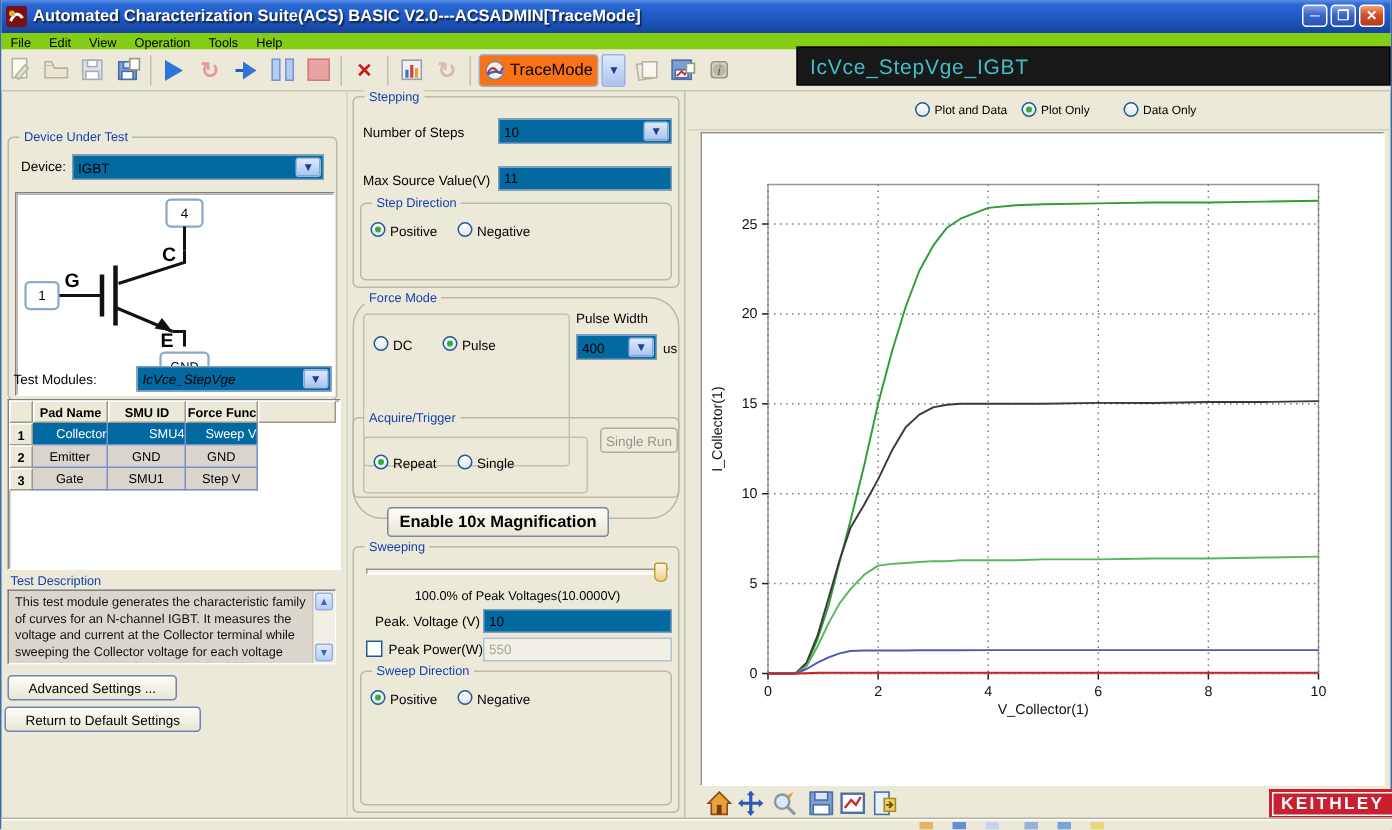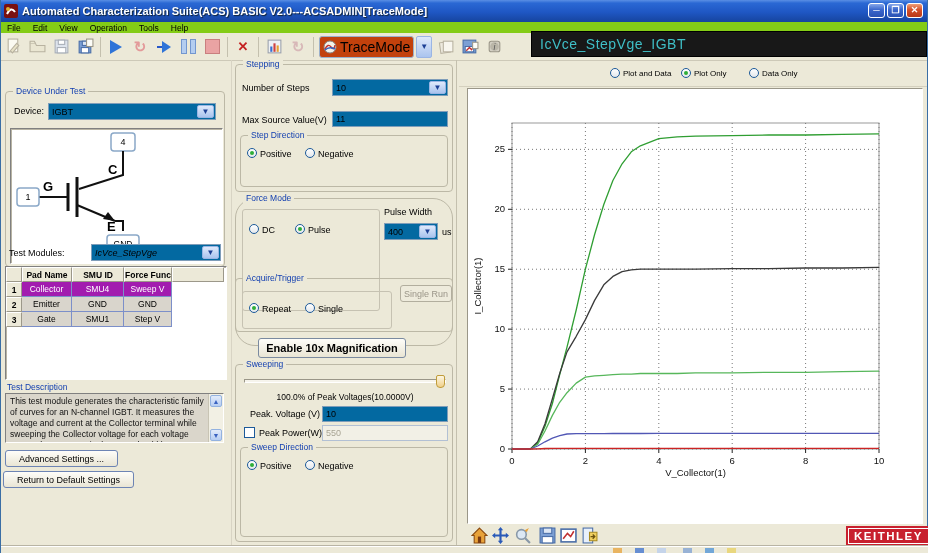--- a/index.html
+++ b/index.html
@@ -23,21 +23,21 @@
   .toolbar{position:absolute;left:0;top:33px;width:100%;height:27px;background:#ece9d8;border-bottom:1px solid #cdc9b8;display:flex;align-items:center;}
   .tbi{width:24px;height:22px;display:flex;align-items:center;justify-content:center;flex:0 0 auto;}
   .tsep{width:1px;height:20px;background:#c4c0ae;margin:0 3px;flex:0 0 auto;}
   .tri{width:0;height:0;border-top:7px solid transparent;border-bottom:7px solid transparent;border-left:12px solid #2f74d8;}
   .pausebars{display:flex;gap:3px;}
   .pausebars i{display:block;width:4px;height:13px;background:#b4cdf0;border:1px solid #7396cf;}
   .stopsq{width:13px;height:13px;background:#eaa3a3;border:1px solid #c97f7f;}
   .xglyph{font-weight:900;font-size:13px;color:#c42020;}
   .loopglyph{font-size:15px;font-weight:bold;color:#e39a9a;}
   .loopglyph.dim2{color:#d8b8b8;}
-  .tm-combo{height:20px;background:#c2410c;border:1px solid #9ab0cc;border-radius:3px;display:flex;align-items:center;font-size:14px;padding:0 3px;margin:0 2px;}
+  .tm-combo{height:20px;background:#f97316;border:1px solid #9ab0cc;border-radius:3px;display:flex;align-items:center;font-size:11px;padding:0 3px;margin:0 2px;}
   .tm-chev{width:14px;height:20px;background:linear-gradient(#dfe9fb,#aac4ee);border:1px solid #9ab5e4;border-radius:2px;color:#1c3f94;font-size:8px;display:flex;align-items:center;justify-content:center;margin-right:2px;}
   .testbox{position:absolute;left:530px;top:31px;width:396px;height:26px;background:#181818;border:1px solid #000;box-sizing:border-box;display:flex;align-items:center;}
   .testbox span{color:#3fbfc7;font-size:14px;padding-left:8px;letter-spacing:.5px;}
 
   
   .main{position:absolute;left:0;top:60px;width:928px;height:485px;}
   .panel{position:absolute;top:0;height:485px;}
   #panel-left{left:2px;width:226px;}
   #panel-mid{left:230px;width:226px;border-left:1px solid #d8d4c4;border-right:1px solid #c4c0ae;box-sizing:border-box;}
   #panel-right{left:458px;width:468px;}
@@ -54,21 +54,21 @@
   .btn{position:absolute;background:linear-gradient(#fefdf9,#e9e5d4);border:1px solid #6d84b4;border-radius:3px;font-size:9px;display:flex;align-items:center;justify-content:center;box-sizing:border-box;}
   .btn.disabled{border-color:#b2ae9e;color:#9a9588;background:#eeebdc;}
   .sunken{border:1px solid;border-color:#808080 #fff #fff #808080;box-shadow:inset 1px 1px 0 #b8b4a4;}
 
   
   .schem{position:absolute;background:#fff;}
   .tablewrap{position:absolute;background:#fff;font-size:8.5px;}
   .trow{display:flex;height:15px;line-height:15px;}
   .hcell,.ncell{background:#ece9d8;border:1px solid;border-color:#fff #9c988a #9c988a #fff;text-align:center;box-sizing:border-box;font-weight:bold;}
   .ccell{border:1px solid #7c8fc9;border-top:none;border-left:none;text-align:center;box-sizing:border-box;background:#d9d5cc;}
-  .trow.sel .ccell{background:#a21caf;color:#fff;}
+  .trow.sel .ccell{background:#0369a1;color:#fff;text-align:right;}
   .descbox{position:absolute;background:#dad6cb;border:1px solid;border-color:#808080 #fff #fff #808080;box-sizing:border-box;overflow:hidden;}
   .descbox .txt{position:absolute;left:4px;top:2px;right:16px;font-size:8.5px;line-height:11px;color:#111;}
   .vsb{position:absolute;right:0;top:0;bottom:0;width:14px;background:#f2f0e4;border-left:1px solid #c8c4b4;}
   .vsb .arr{position:absolute;left:1px;width:12px;height:12px;background:linear-gradient(#e2ebfa,#b6cdf2);border:1px solid #93b2e0;border-radius:2px;color:#3a62c0;font-size:7px;text-align:center;line-height:11px;box-sizing:border-box;}
 
   
   .slider{position:absolute;height:12px;}
   .slider .track{position:absolute;left:0;right:0;top:4px;height:4px;background:#f6f4ec;border:1px solid;border-color:#9a9688 #fff #fff #9a9688;box-sizing:border-box;}
   .slider .thumb{position:absolute;right:1px;top:0;width:9px;height:13px;background:linear-gradient(#fdf6e2,#f0d088);border:1px solid #c09c3a;border-radius:2px 2px 4px 4px;box-sizing:border-box;}
 

